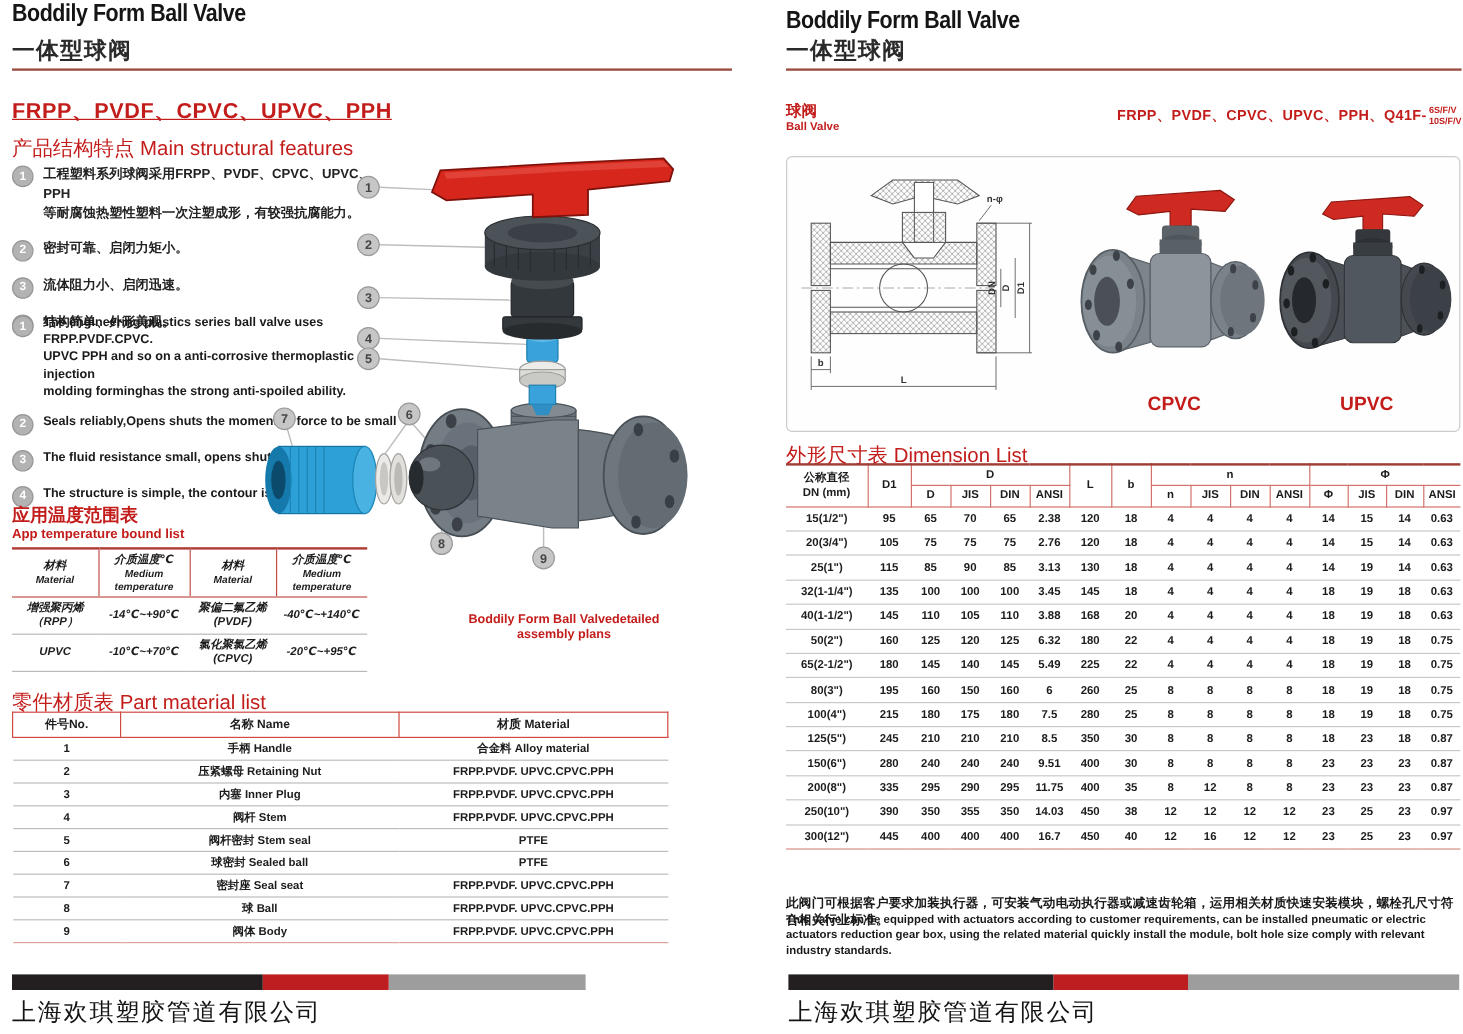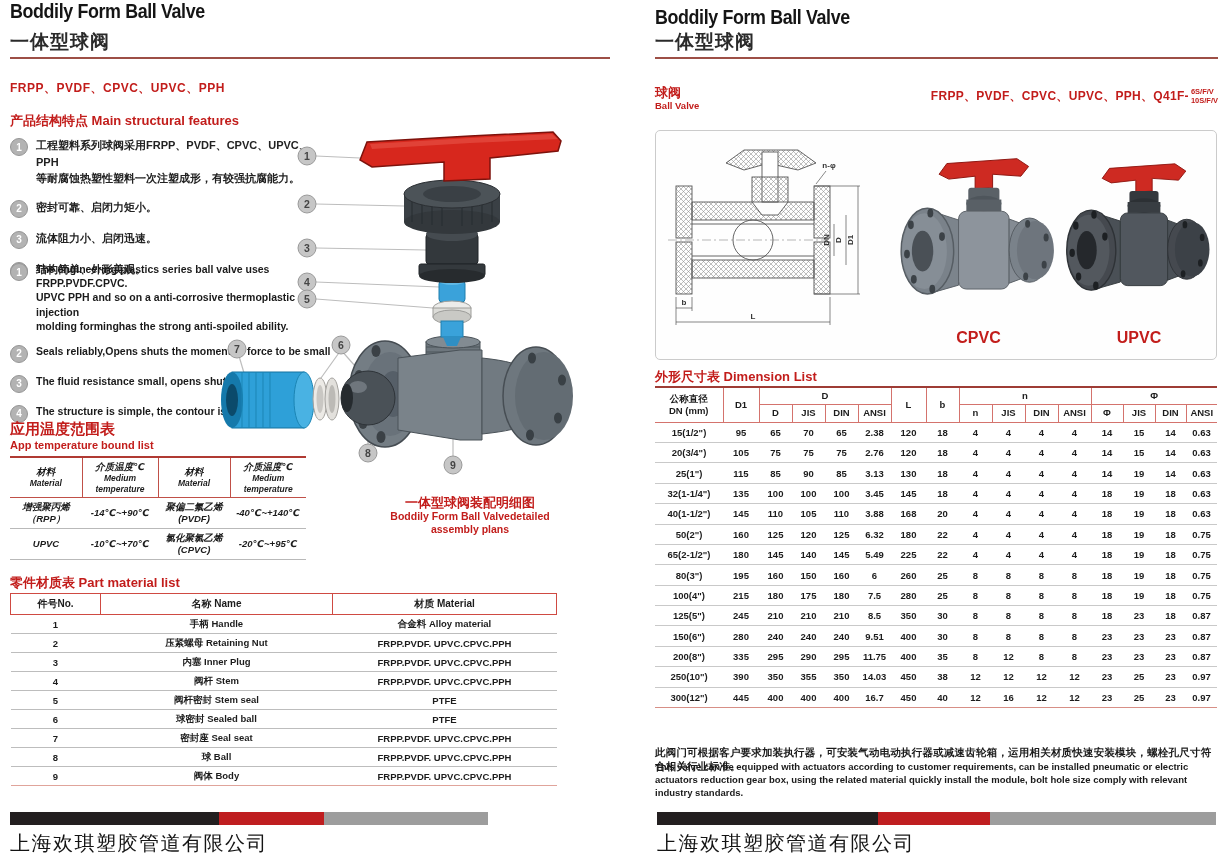--- a/index.html
+++ b/index.html
@@ -11,22 +11,22 @@
   #pageL{left:10px;width:600px;}
   #pageR{left:655px;width:563px;}
   .abs{position:absolute;}
 
   
   .ptitle-en{font-size:19px;font-weight:800;color:#151515;letter-spacing:-0.4px;transform:scaleX(.94) scaleY(1.08);transform-origin:left top;white-space:nowrap;}
   .ptitle-zh{font-size:19px;font-weight:700;color:#2a2a2a;letter-spacing:1px;}
   .head-rule{height:0;border-top:2px solid #9d4f46;width:100%;}
 
   .red{color:#c21d1b;}
-  .materials-line{font-size:12px;font-weight:700;letter-spacing:.5px;}
-  .sec-head{font-size:13px;font-weight:700;}
+  .materials-line{font-size:18px;font-weight:700;letter-spacing:.5px;text-decoration:underline;}
+  .sec-head{font-size:17px;font-weight:400;}
 
   
   .feat{display:flex;align-items:flex-start;margin-bottom:12px;}
   .cnum{flex:0 0 16px;width:16px;height:16px;border-radius:50%;background:#b3b3b3;border:1px solid #969696;
         color:#fff;font-size:10px;font-weight:700;display:flex;align-items:center;justify-content:center;margin-right:8px;margin-top:1px;}
   .ftext{font-weight:700;white-space:pre-line;}
   #featZh .ftext{font-size:11px;line-height:1.5;color:#222;}
   #featEn .feat{margin-bottom:11px;}
   #featEn .ftext{font-size:10.5px;line-height:1.35;color:#1a1a1a;}
 
@@ -365,21 +365,20 @@
           <circle cx="148" cy="335" r="9" fill="#c6c6c6" stroke="#9a9a9a"></circle>
           <text x="148" y="338.8" fill="#454545">8</text>
         </g>
       <g>
           <circle cx="233" cy="347" r="9" fill="#c6c6c6" stroke="#9a9a9a"></circle>
           <text x="233" y="350.8" fill="#454545">9</text>
         </g>
     </g>
   </svg>
 
-  <div class="abs red diag-caption-zh" style="left:330px;top:494px;width:260px;">一体型球阀装配明细图</div>
   <div class="abs red diag-caption-en" style="left:330px;top:510px;width:260px;">Boddily Form Ball Valvedetailed
 assembly plans</div>
 
   <div class="abs bbar" style="left:0;top:812px;width:478px;">
     <span style="width:209px;background:#231f20;"></span><span style="width:105px;background:#bf1e20;"></span><span style="width:164px;background:#9d9d9d;"></span>
   </div>
   <div class="abs company" style="left:0;top:830px;">上海欢琪塑胶管道有限公司</div>
 </div>
 
 <div class="page" id="pageR">

